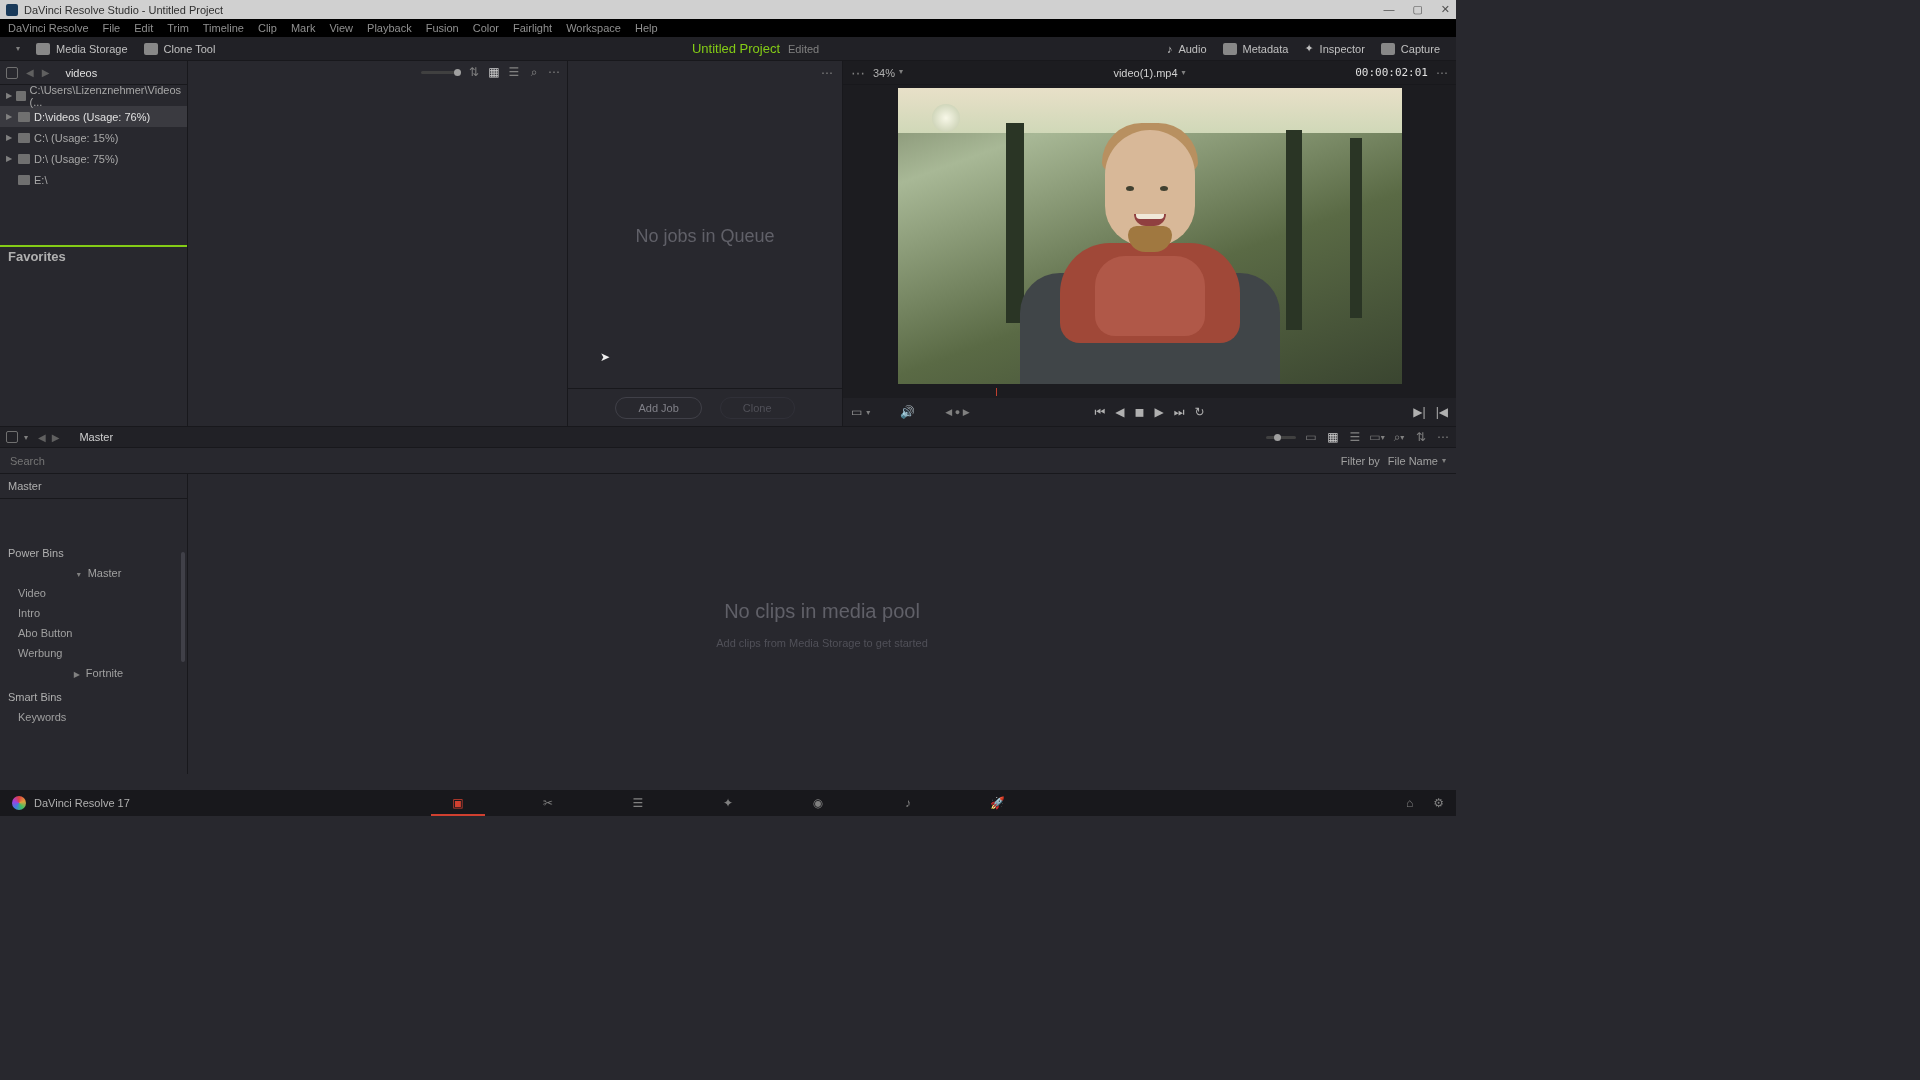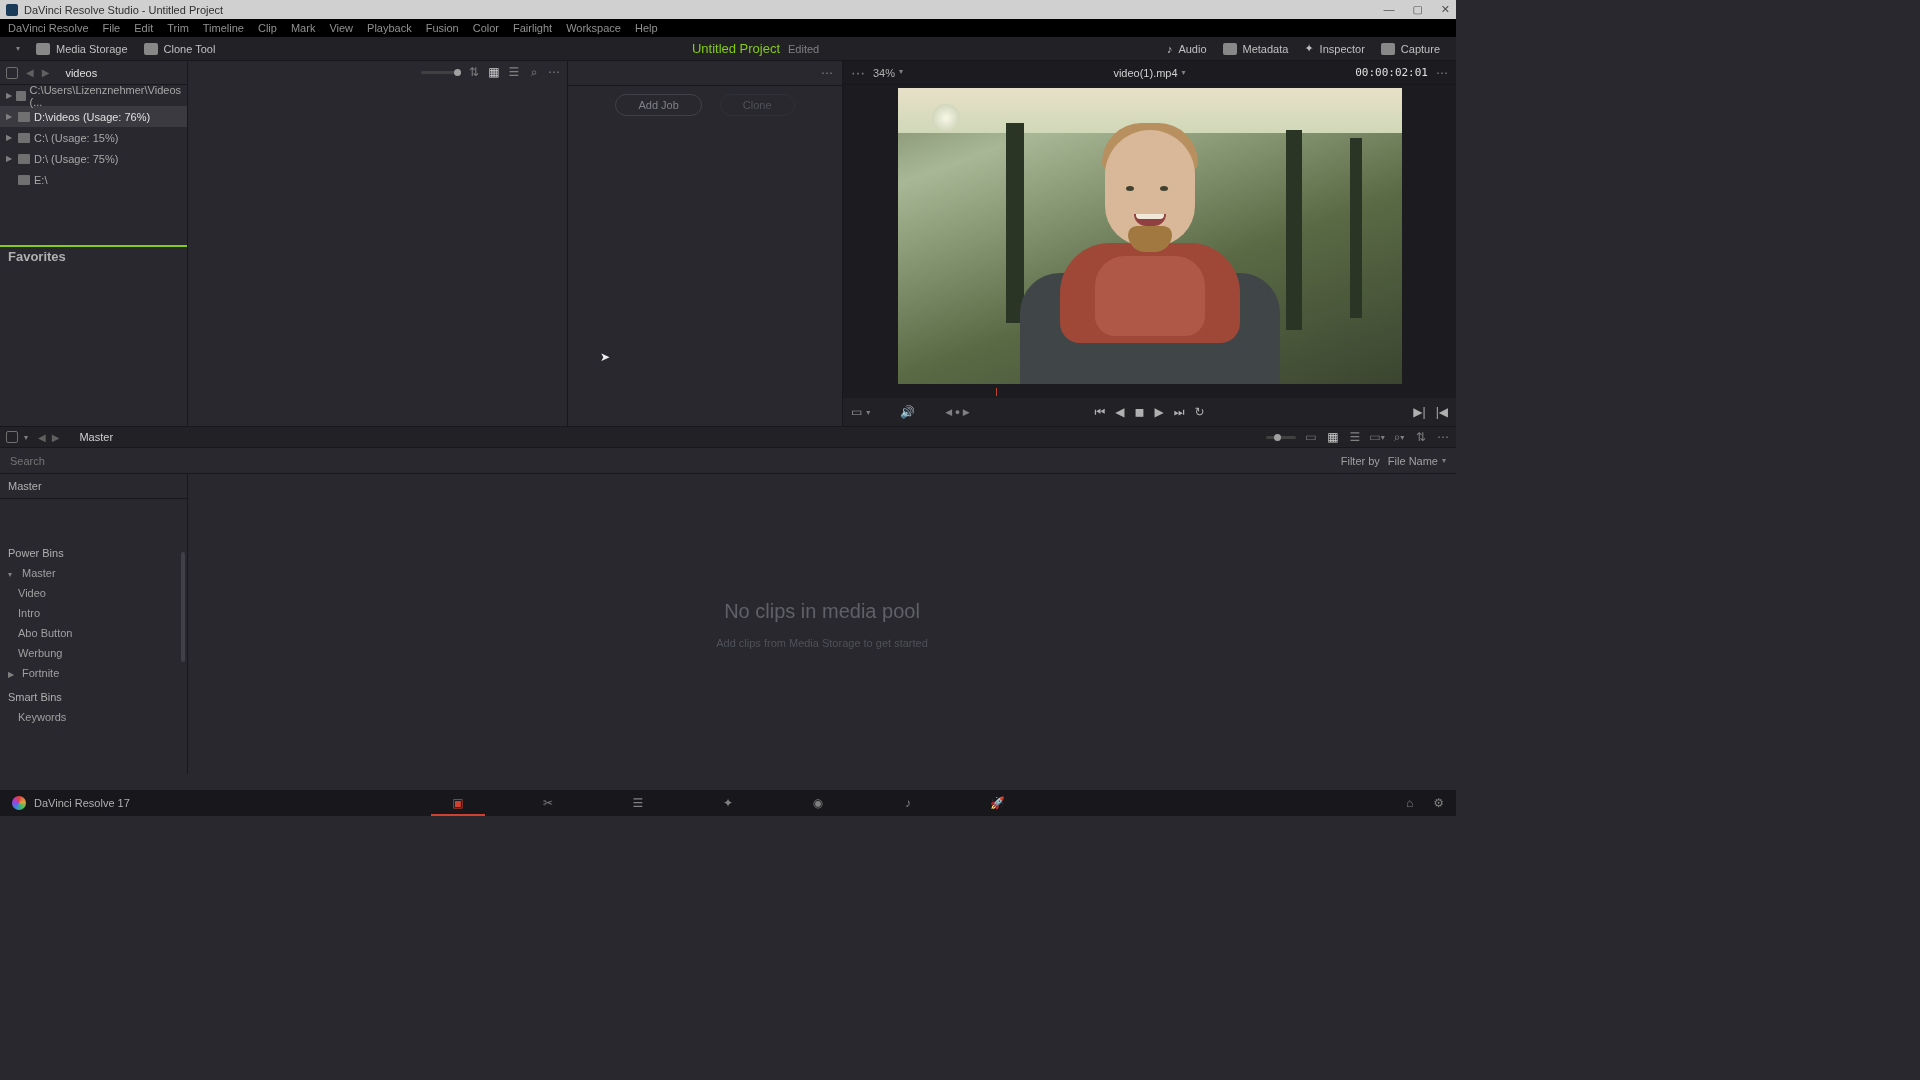--- a/index.html
+++ b/index.html
@@ -98,21 +98,21 @@
 .pool-slider .h2 { position: absolute; left: 8px; top: -2px; width: 7px; height: 7px; background: #a0a0a0; border-radius: 50%; }
 
 .searchbar { height: 26px; background: #28282e; display: flex; align-items: center; padding: 0 10px; border-bottom: 1px solid #18181c; }
 .searchbar input { background: transparent; border: none; color: #808080; font-size: 11px; outline: none; flex: 1; }
 .searchbar .filter { margin-left: auto; display: flex; align-items: center; gap: 8px; color: #a0a0a0; font-size: 11px; }
 
 .poolbody { display: flex; height: 300px; }
 .pooltree { width: 188px; background: #28282e; border-right: 1px solid #18181c; overflow-y: auto; position: relative; }
 .pt-section { color: #b0b0b0; padding: 6px 8px; font-size: 11px; border-bottom: 1px solid #18181c; }
 .bin-row { padding: 4px 8px 4px 18px; color: #a0a0a0; font-size: 11px; cursor: pointer; }
-.bin-row.master { padding-left: 8px; }
+.bin-row.master { padding-left: 16px; text-align: center; }
 .bin-row .exp { color: #808080; margin-right: 4px; font-size: 8px; display: inline-block; width: 10px; }
 .section-label { padding: 8px 8px 4px; color: #b0b0b0; font-size: 11px; }
 .scrollhint { position: absolute; right: 2px; top: 78px; width: 4px; height: 110px; background: #404048; border-radius: 2px; }
 
 .poolmain { flex: 1; background: #28282e; display: flex; flex-direction: column; align-items: center; justify-content: center; }
 .poolmain .empty1 { color: #606068; font-size: 20px; margin-bottom: 14px; }
 .poolmain .empty2 { color: #505058; font-size: 11px; }
 
 
 .cursor-arrow { position: absolute; left: 600px; top: 350px; color: #f0f0f0; font-size: 12px; pointer-events: none; }
@@ -242,20 +242,21 @@
       <span class="view-icon">☰</span>
       <span class="view-icon">⌕</span>
       <span class="view-icon">⋯</span>
     </div>
   </div>
 
   <div class="clone">
     <div style="height:24px; display:flex; justify-content:flex-end; align-items:center; padding:0 8px;">
       <span class="view-icon">⋯</span>
     </div>
+    <div class="clone-empty">No jobs in Queue</div>
     <div class="clone-btns">
       <div class="clone-btn">Add Job</div>
       <div class="clone-btn dis">Clone</div>
     </div>
   </div>
 
   <div class="viewer">
     <div class="viewer-header">
       <span class="vleft">⋯</span>
       <span class="zoom">

